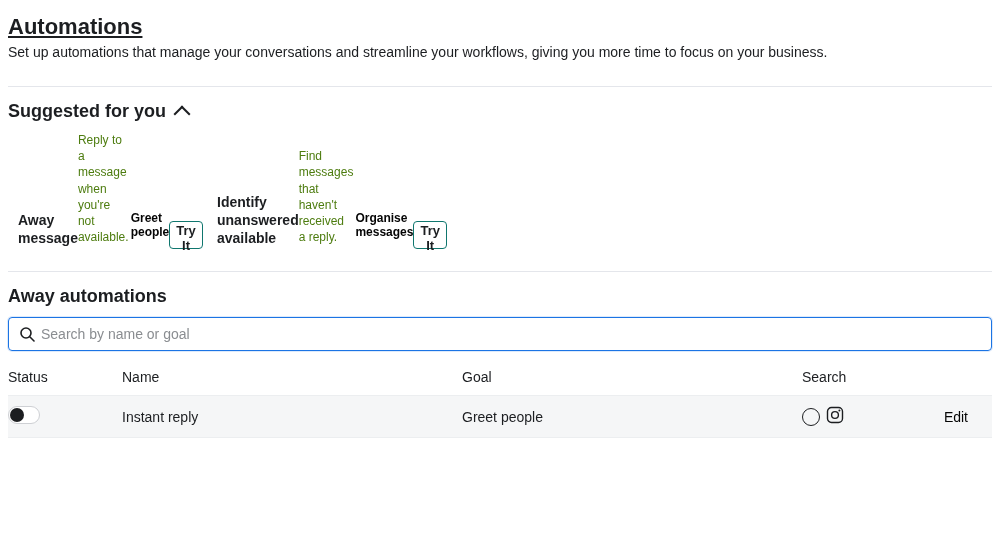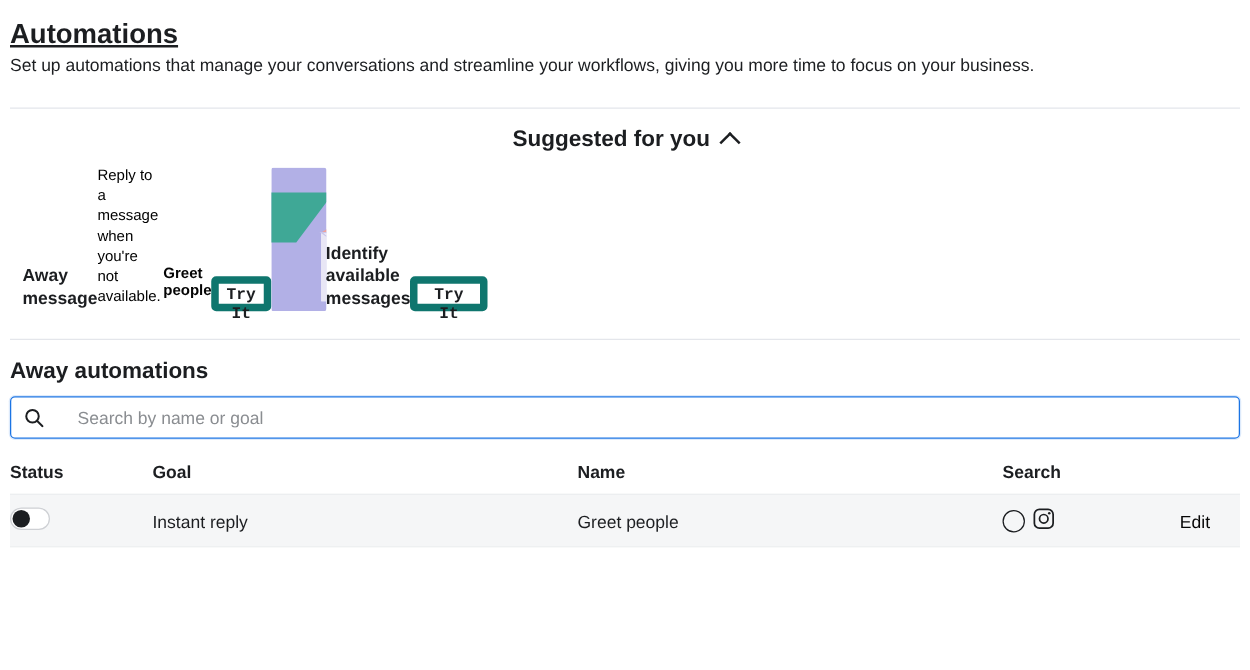--- a/index.html
+++ b/index.html
@@ -12,63 +12,61 @@
     padding: 8px 8px 0 8px;
     font-size: 14px;
   }
   .page-title { font-size: 22px; font-weight: 700; margin: 6px 0 4px 0; text-decoration: underline; }
   .page-desc  { font-size: 14px; color: #1c1e21; margin: 0 0 26px 0; }
   .hr { border: 0; border-top: 1px solid #e4e6eb; margin: 0; }
   .section-header {
     display: flex; align-items: center; gap: 10px;
     font-size: 18px; font-weight: 700; margin: 14px 0 10px 0;
     cursor: pointer;
-    justify-content: center;
   }
   .chevron-up {
     width: 12px; height: 12px; display: inline-block;
     border-left: 2px solid #1c1e21; border-top: 2px solid #1c1e21;
     transform: rotate(45deg); margin-top: 4px;
   }
   .cards { display: flex; gap: 26px; margin-left: 10px; margin-bottom: 22px; }
   .card { width: 173px; display: flex; flex-direction: row; align-items: flex-end; }
   .card-img { width: 173px; height: 115px; border-radius: 2px; overflow: hidden; }
   .card-title { font-size: 14px; font-weight: 700; margin: 10px 0 2px 0; line-height: 1.3; }
-  .card-desc  { font-size: 12px; color: #000000; line-height: 1.35; margin-bottom: 4px; }
+  .card-desc  { font-size: 12px; color: #4d7c0f; line-height: 1.35; margin-bottom: 4px; }
   .tag { font-size: 12px; font-weight: 600; color: #050505; margin: 4px 0 10px 2px; display: inline-block; }
   .btn {
-    width: 100%; height: 28px; border: 6px solid #0f766e; background: #fff;
+    width: 100%; height: 28px; border: 1px solid #0f766e; background: #fff;
     border-radius: 4px; font-size: 13px; font-weight: 600; cursor: pointer;
     color: #1c1e21;
-    font-family: Liberation Mono, monospace;
   }
 
   .ya-title { font-size: 18px; font-weight: 700; margin: 14px 0 10px 0; }
 
   .search-wrap {
-    display: flex; align-items: center; gap: 25px;
+    display: flex; align-items: center; gap: 4px;
     border: 1px solid #1b74e4; border-radius: 4px;
     padding: 6px 10px; height: 34px;
     box-shadow: 0 0 0 1px rgba(27,116,228,0.15);
     margin-bottom: 18px;
   }
   .search-wrap svg { flex: 0 0 auto; }
   .search-input {
     flex: 1; border: 0; outline: none; font-size: 14px; color: #1c1e21;
     background: transparent;
   }
   .search-input::placeholder { color: #8a8d91; }
 
   .table-head, .table-row {
     display: grid;
     grid-template-columns: 114px 340px 340px 120px 1fr;
     align-items: center;
     padding: 0 0 10px 0;
   }
-  .table-head { font-weight: 700; font-size: 14px; }
+  .table-head { font-weight: 400; font-size: 14px; }
   .table-row {
     background: #f5f6f7; padding: 10px 0;
     border-top: 1px solid #eceef0; border-bottom: 1px solid #eceef0;
     font-size: 14px;
   }
   .col-status  { padding-left: 0; }
   .col-channel { display: flex; gap: 6px; align-items: center; padding-left: 0; }
   .col-edit    { text-align: right; padding-right: 24px; }
 
   .toggle {
@@ -142,42 +140,44 @@
 
         <g transform="translate(30,22)">
           <rect x="10" y="30" width="100" height="55" fill="#f3f2fb"></rect>
           <polygon points="10,30 110,30 60,0" fill="#f0a29b"></polygon>
           <polygon points="10,30 60,65 110,30 110,85 10,85" fill="#e8e6f5"></polygon>
           <polygon points="10,30 60,65 110,30" fill="none" stroke="#c9c6ea" stroke-width="1"></polygon>
           <circle cx="28" cy="4" r="8" fill="#f0402c"></circle>
         </g>
       </svg>
     </div>
-    <div class="card-title">Identify available messages</div>
+    <div class="card-title">Identify unanswered available</div>
+    <div class="card-desc">Find messages that haven't received a reply.</div>
+    <span class="tag">Organise messages</span>
     <button class="btn">Try It</button>
   </div>
 
 </div>
 
 <hr class="hr">
 
 <div class="ya-title">Away automations</div>
 
 <div class="search-wrap">
   <svg width="16" height="16" viewBox="0 0 16 16">
     <circle cx="7" cy="7" r="5" fill="none" stroke="#1c1e21" stroke-width="1.6"></circle>
     <line x1="11" y1="11" x2="15" y2="15" stroke="#1c1e21" stroke-width="1.6" stroke-linecap="round"></line>
   </svg>
   <input class="search-input" type="text" placeholder="Search by name or goal" style="">
 </div>
 
 <div class="table-head">
   <div class="col-status">Status</div>
+  <div>Name</div>
   <div>Goal</div>
-  <div>Name</div>
   <div class="col-channel">Search</div>
   <div></div>
 </div>
 
 <div class="table-row">
   <div class="col-status">
     <span class="toggle">
       <span class="toggle-knob"></span>
     </span>
   </div>

